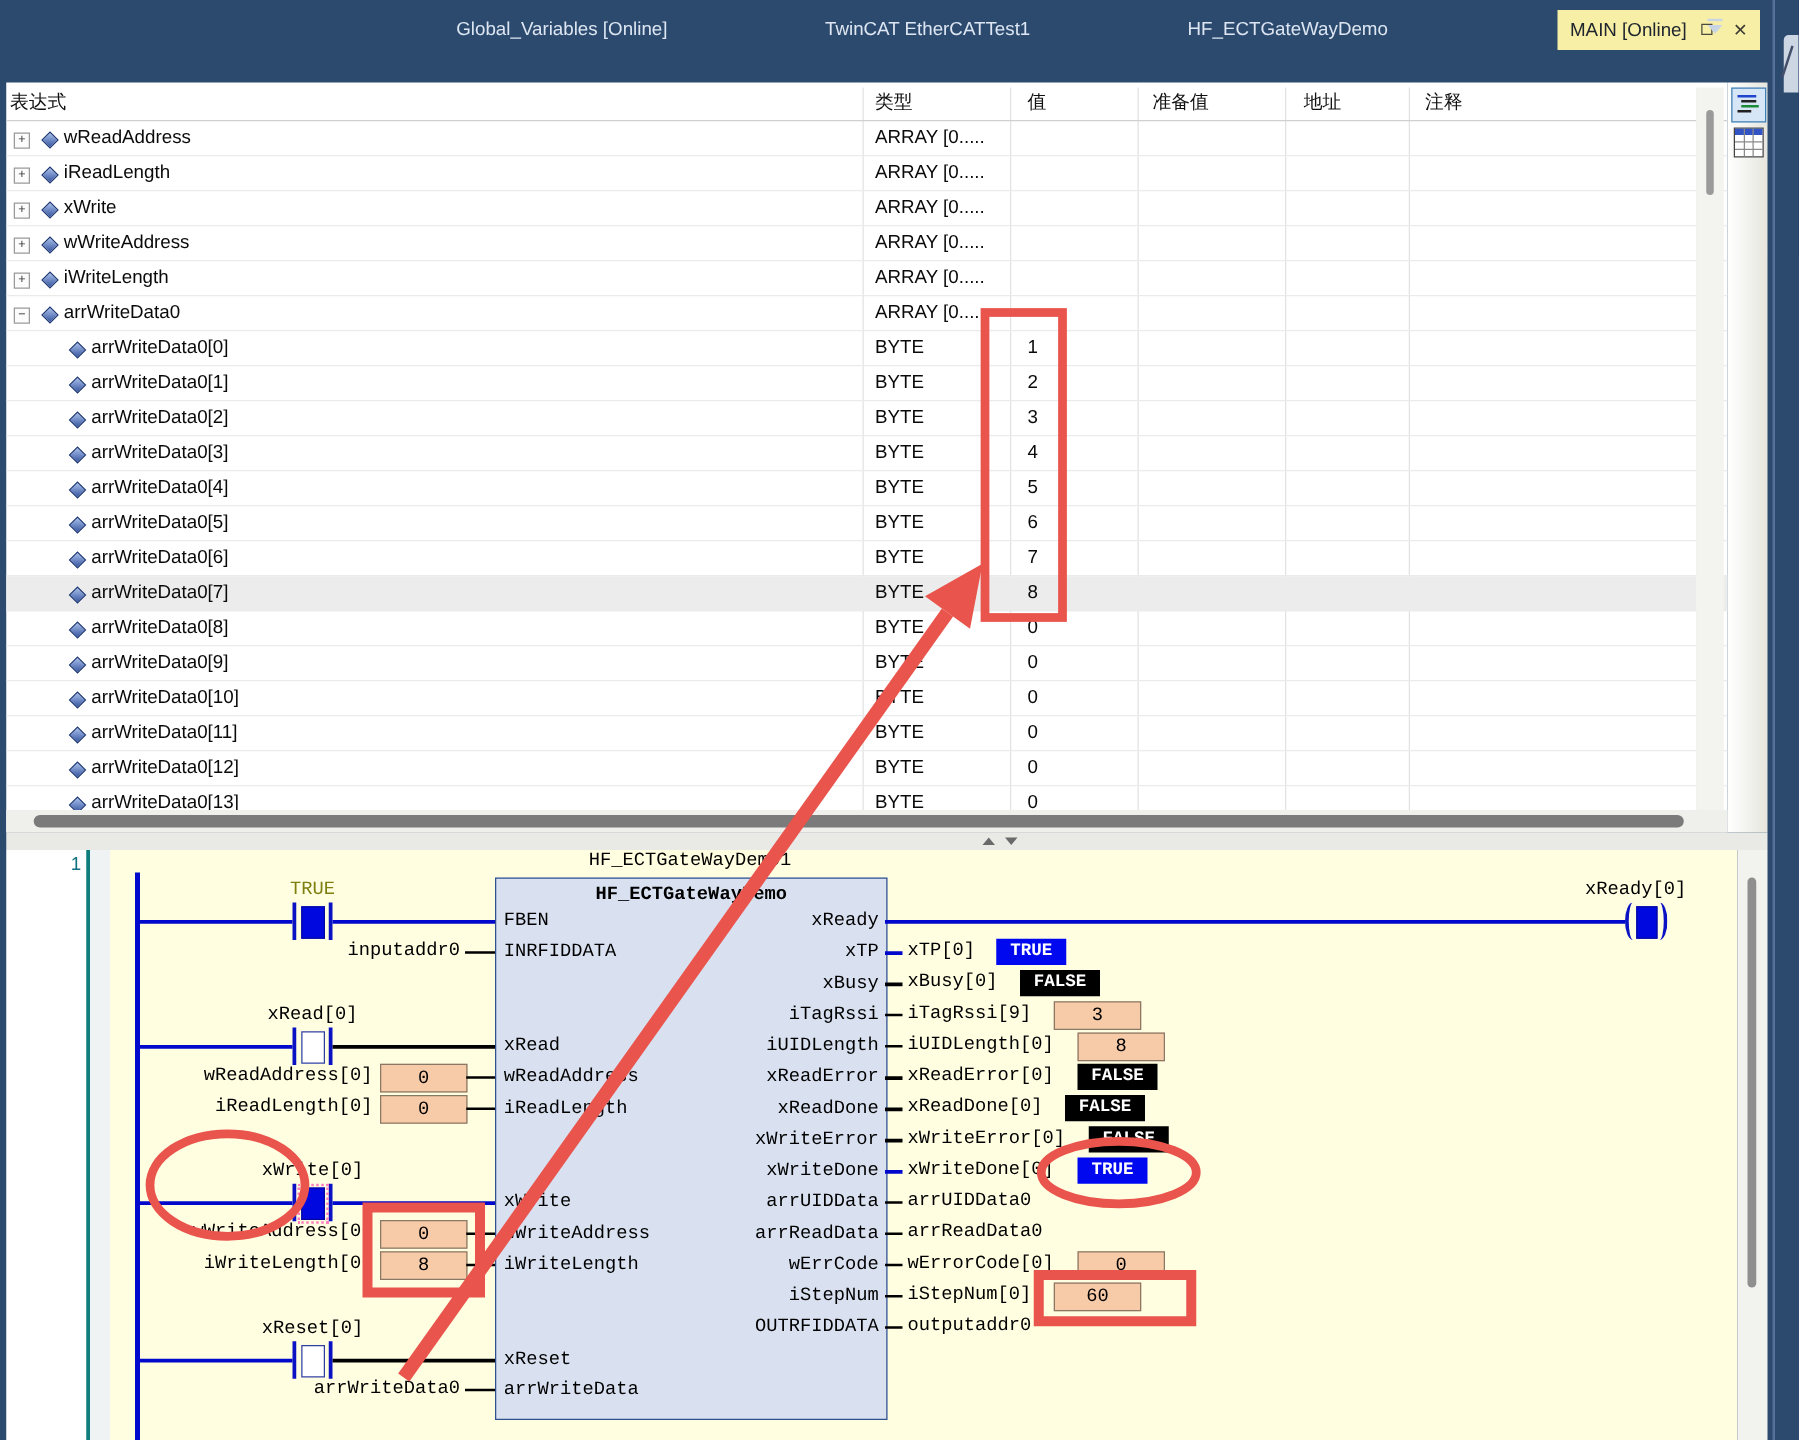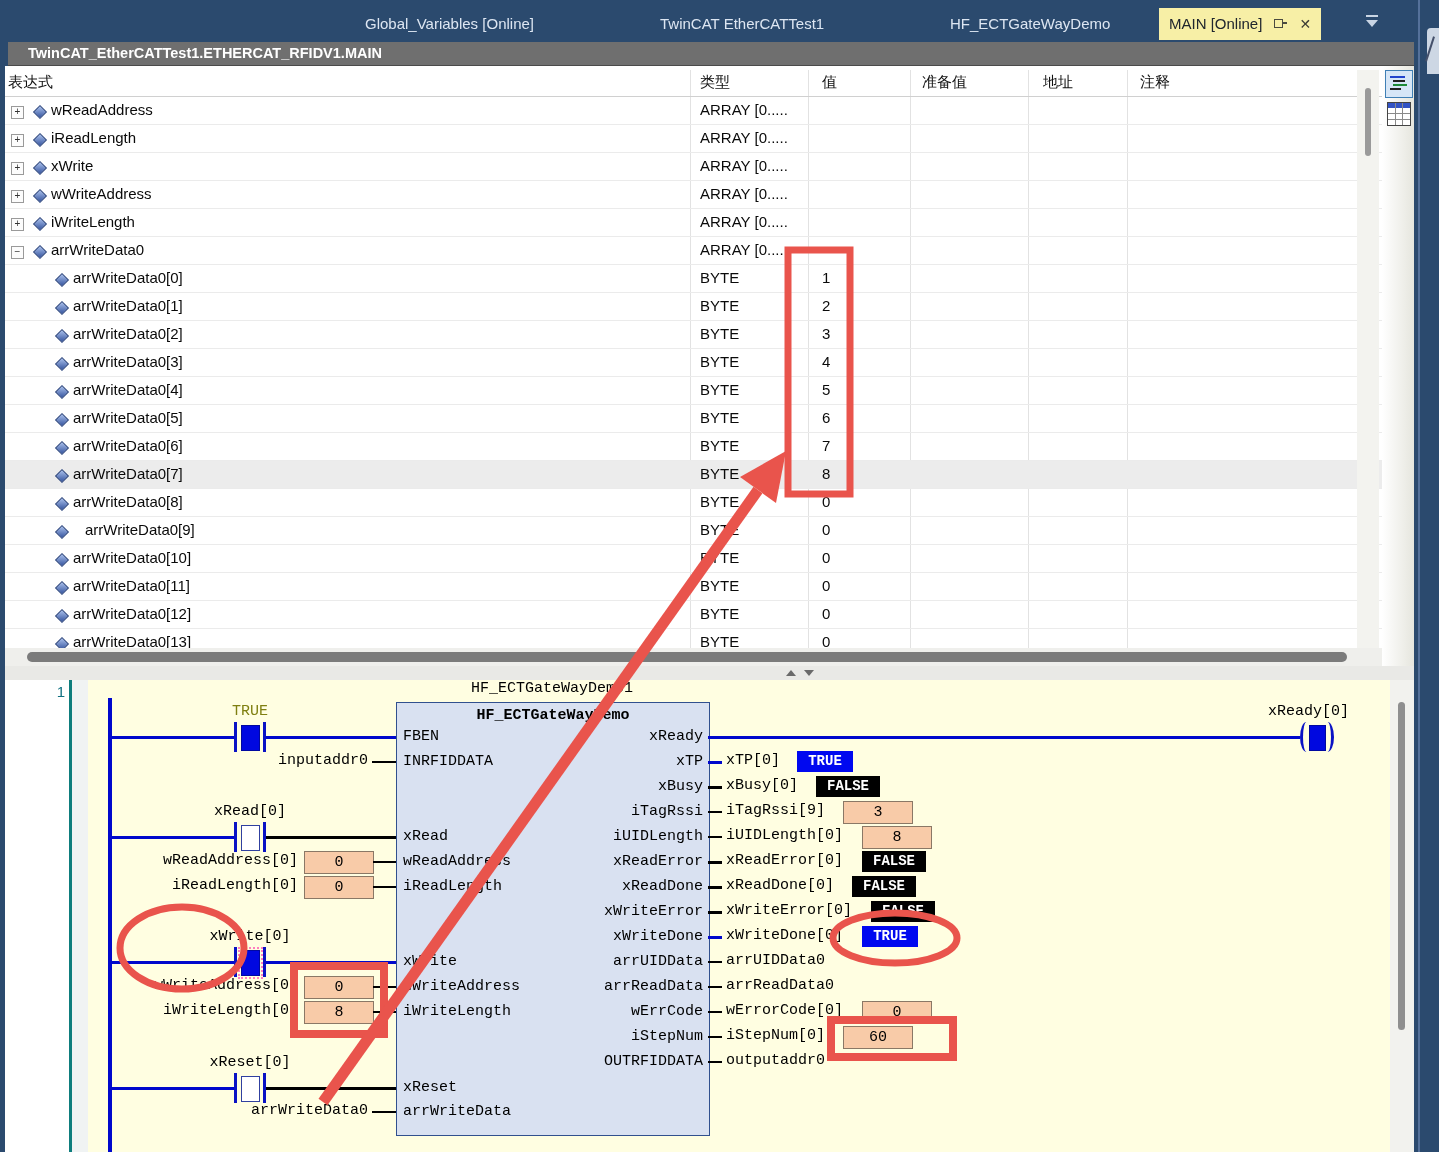--- a/index.html
+++ b/index.html
@@ -133,36 +133,33 @@
 </style>
 </head>
 <body>
 
 <div id="stage">
 
   <div id="tabbar" class="abs">
       <div class="tab" style="left: 355px;"><span>Global_Variables [Online]</span></div>
       <div class="tab" style="left: 650px;"><span>TwinCAT EtherCATTest1</span></div>
       <div class="tab" style="left: 940px;"><span>HF_ECTGateWayDemo</span></div>
-      <div class="tab active" style="left: 1159px;"><span>MAIN [Online]</span><span class="pin-icon"><span class="head"></span><span class="stem"></span></span><span class="close-x">✕</span></div>
+      <div class="tab active" style="left: 1246px;"><span>MAIN [Online]</span><span class="pin-icon"><span class="head"></span><span class="stem"></span></span><span class="close-x">✕</span></div>
     </div>
   <div id="tab-overflow" class="abs">
     <div class="bar"></div>
       <div class="tri"></div>
   </div>
 
   <div id="right-strip" class="abs">
     <div class="edge"></div>
     <div class="panel-frag"></div>
     <div class="frag-glyph"></div>
   </div>
 
-  <div id="breadcrumb" class="abs">
-    <span>TwinCAT_EtherCATTest1.ETHERCAT_RFIDV1.MAIN</span>
-  </div>
 
   <div id="table-panel" class="abs">
       <div class="th" style="left: 3px;">表达式</div>
       <div class="th" style="left: 695px;">类型</div>
       <div class="th" style="left: 817px;">值</div>
       <div class="th" style="left: 917px;">准备值</div>
       <div class="th" style="left: 1038px;">地址</div>
       <div class="th" style="left: 1135px;">注释</div>
       <div class="col-line" style="left: 685px;"></div>
       <div class="col-line" style="left: 803px;"></div>
@@ -278,21 +275,21 @@
       <div class="trow" style="top: 423px;">
         <div class="rowline"></div>
         <div class="diamond" style="left: 52px;"></div>
         <div class="expr" style="left: 68px;">arrWriteData0[8]</div>
         <div class="tcell" style="left: 695px;">BYTE</div>
         <div class="tcell" style="left: 817px;">0</div>
       </div>
       <div class="trow" style="top: 451px;">
         <div class="rowline"></div>
         <div class="diamond" style="left: 52px;"></div>
-        <div class="expr" style="left: 68px; margin-left: 12px;">arrWriteData0[9]</div>
+        <div class="expr" style="left: 68px;">arrWriteData0[9]</div>
         <div class="tcell" style="left: 695px;">BYTE</div>
         <div class="tcell" style="left: 817px;">0</div>
       </div>
       <div class="trow" style="top: 479px;">
         <div class="rowline"></div>
         <div class="diamond" style="left: 52px;"></div>
         <div class="expr" style="left: 68px;">arrWriteData0[10]</div>
         <div class="tcell" style="left: 695px;">BYTE</div>
         <div class="tcell" style="left: 817px;">0</div>
       </div>

